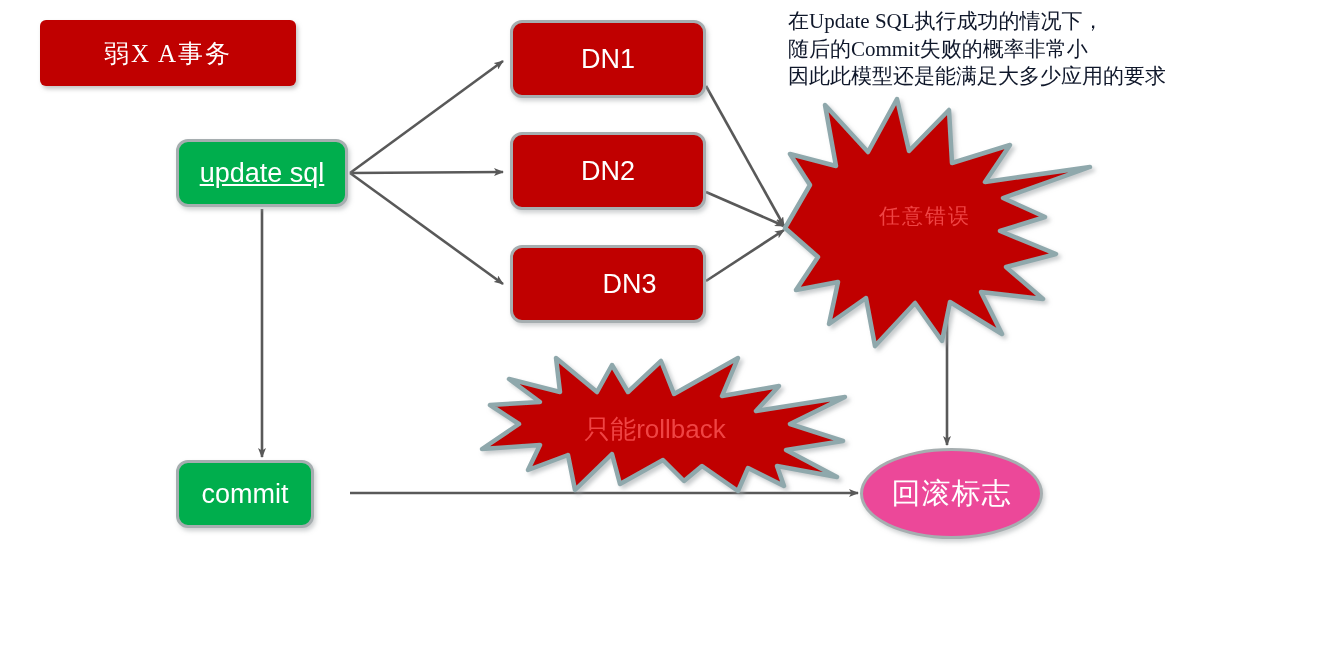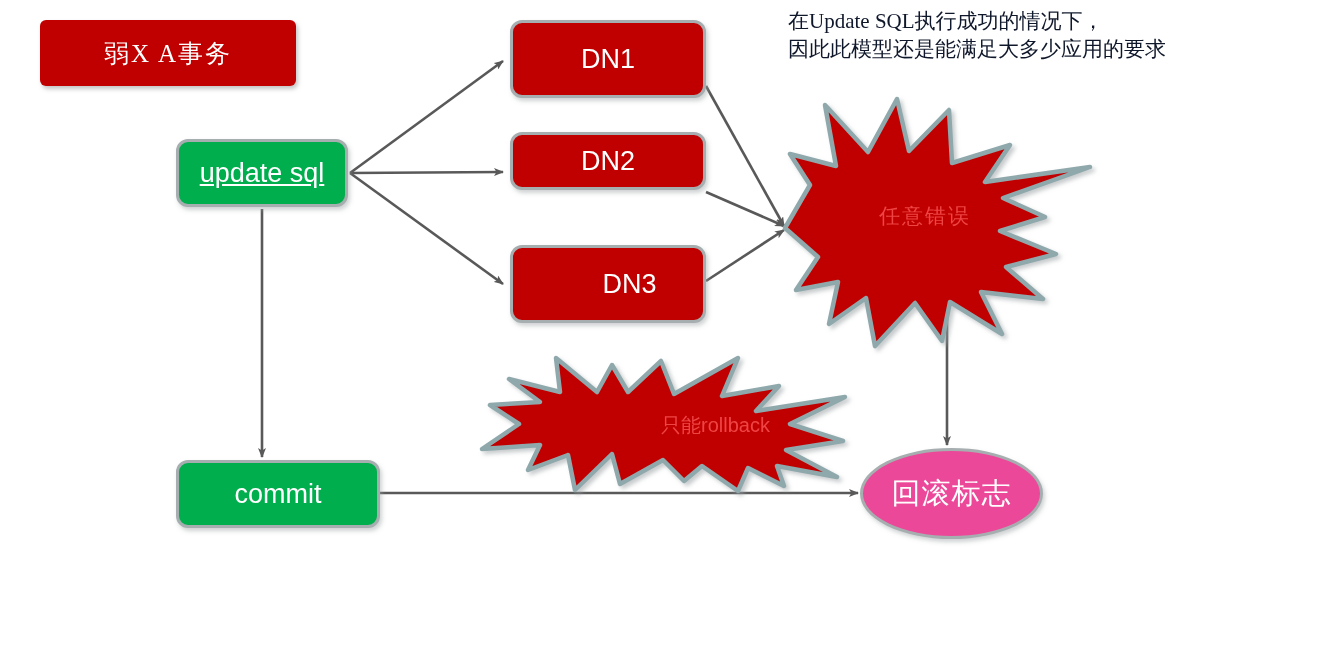--- a/index.html
+++ b/index.html
@@ -54,23 +54,23 @@
     border: 3px solid #A6AEB0;
     border-radius: 12px;
     font-size: 27px;
     box-shadow: 2px 3px 4px rgba(160,165,168,0.5);
   }
   .proc.green { background: #00AE4D; }
   .proc.red   { background: #C00000; }
 
   #node-update-sql { left: 176px; top: 139px;  width: 172px; height: 68px; text-decoration: underline; }
   #node-dn1        { left: 510px; top: 20px;   width: 196px; height: 78px; }
-  #node-dn2        { left: 510px; top: 132px;  width: 196px; height: 58px; }
+  #node-dn2        { left: 510px; top: 132px;  width: 196px; height: 78px; }
   #node-dn3        { left: 510px; top: 245px;  width: 196px; height: 78px; padding-left: 43px; }
-  #node-commit     { left: 176px; top: 460px;  width: 204px; height: 68px; text-align: center; }
+  #node-commit     { left: 176px; top: 460px;  width: 138px; height: 68px; text-align: center; }
 
   
   #node-rollback-flag {
     left: 860px;
     top: 448px;
     width: 183px;
     height: 91px;
     background: #ec4899;
     border: 3px solid #A6AEB0;
     border-radius: 50%;
@@ -92,22 +92,21 @@
     top: 202px;
     width: 190px;
     font-family: "Liberation Serif", "DejaVu Serif", serif;
     font-size: 21px;
     letter-spacing: 2px;
   }
   #burst-label-rollback {
     left: 540px;
     top: 412px;
     width: 230px;
-    font-size: 20px;
-    text-align: right;
+    font-size: 26px;
   }
   
   #annotation-note {
     position: absolute;
     left: 788px;
     top: 8px;
     width: 470px;
     color: #0f172a;
     font-family: "Liberation Serif", "DejaVu Serif", serif;
     font-size: 21px;
@@ -169,16 +168,17 @@
   <div class="node proc green" id="node-commit">commit</div>
 
   <div class="node" id="node-rollback-flag">回滚标志</div>
 
   <div class="burst-label" id="burst-label-error">任意错误</div>
 
   <div class="burst-label" id="burst-label-rollback">只能rollback</div>
 
   <div id="annotation-note">
     <span class="ln">在Update SQL执行成功的情况下，</span>
+    <span class="ln">随后的Commit失败的概率非常小</span>
     <span class="ln">因此此模型还是能满足大多少应用的要求</span>
   </div>
 
 </div>
 
 </body></html>

